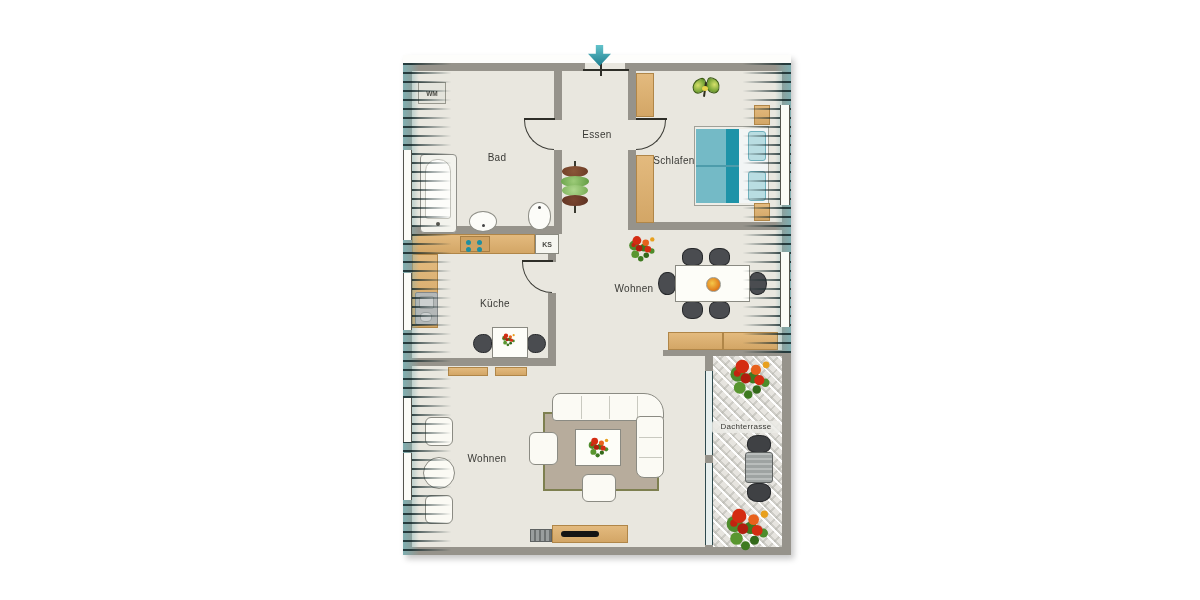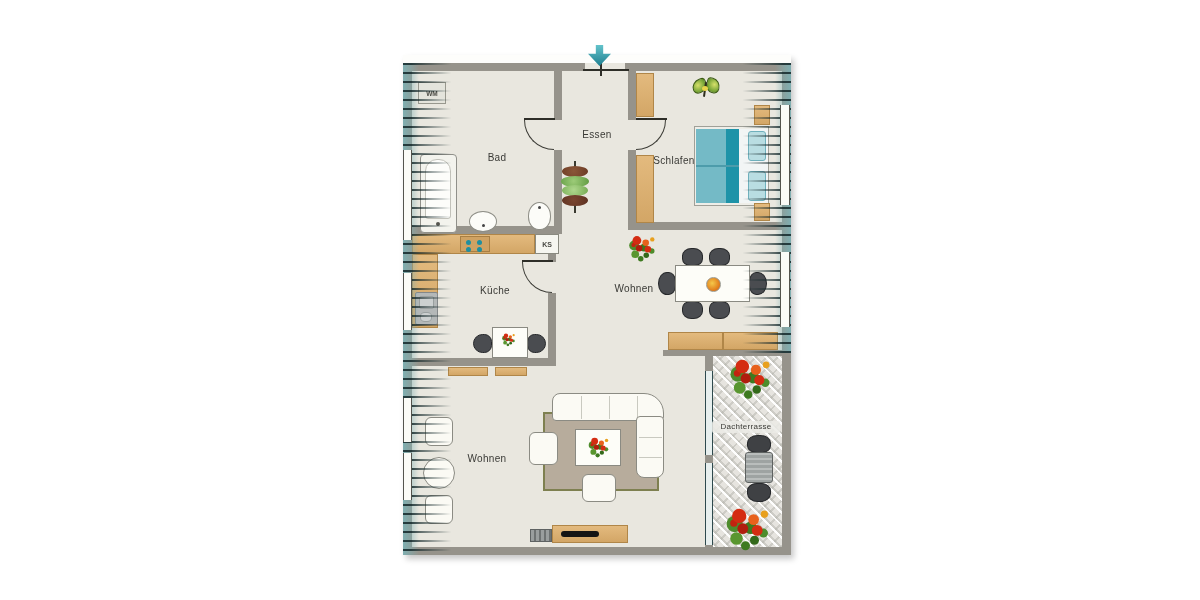--- a/index.html
+++ b/index.html
@@ -200,18 +200,18 @@
   <div class="abs chairD" style="left:344px;top:428px;width:24px;height:19px;background:#3f4144;border-radius:40% 40% 45% 45%;"></div>
 
   <div class="abs hatchL" style="left:0;top:8px;width:55px;height:492px;"></div>
   <div class="abs tealL" style="left:0;top:8px;width:16px;height:492px;"></div>
   <div class="abs hatchR" style="left:333px;top:8px;width:55px;height:290px;"></div>
   <div class="abs tealR" style="left:372px;top:8px;width:16px;height:290px;"></div>
 
   <div class="abs label" style="left:74px;top:97px;width:40px;">Bad</div>
   <div class="abs label" style="left:174px;top:74px;width:40px;">Essen</div>
   <div class="abs label" style="left:241px;top:100px;width:60px;">Schlafen</div>
-  <div class="abs label" style="left:67px;top:230px;width:50px;">Küche</div>
+  <div class="abs label" style="left:67px;top:243px;width:50px;">Küche</div>
   <div class="abs label" style="left:206px;top:228px;width:50px;">Wohnen</div>
   <div class="abs label" style="left:59px;top:398px;width:50px;">Wohnen</div>
   <div class="abs label" style="left:309px;top:366px;width:68px;font-size:8px;background:rgba(235,235,230,0.85);border-radius:2px;">Dachterrasse</div>
 
 </div>
 
 </body></html>

